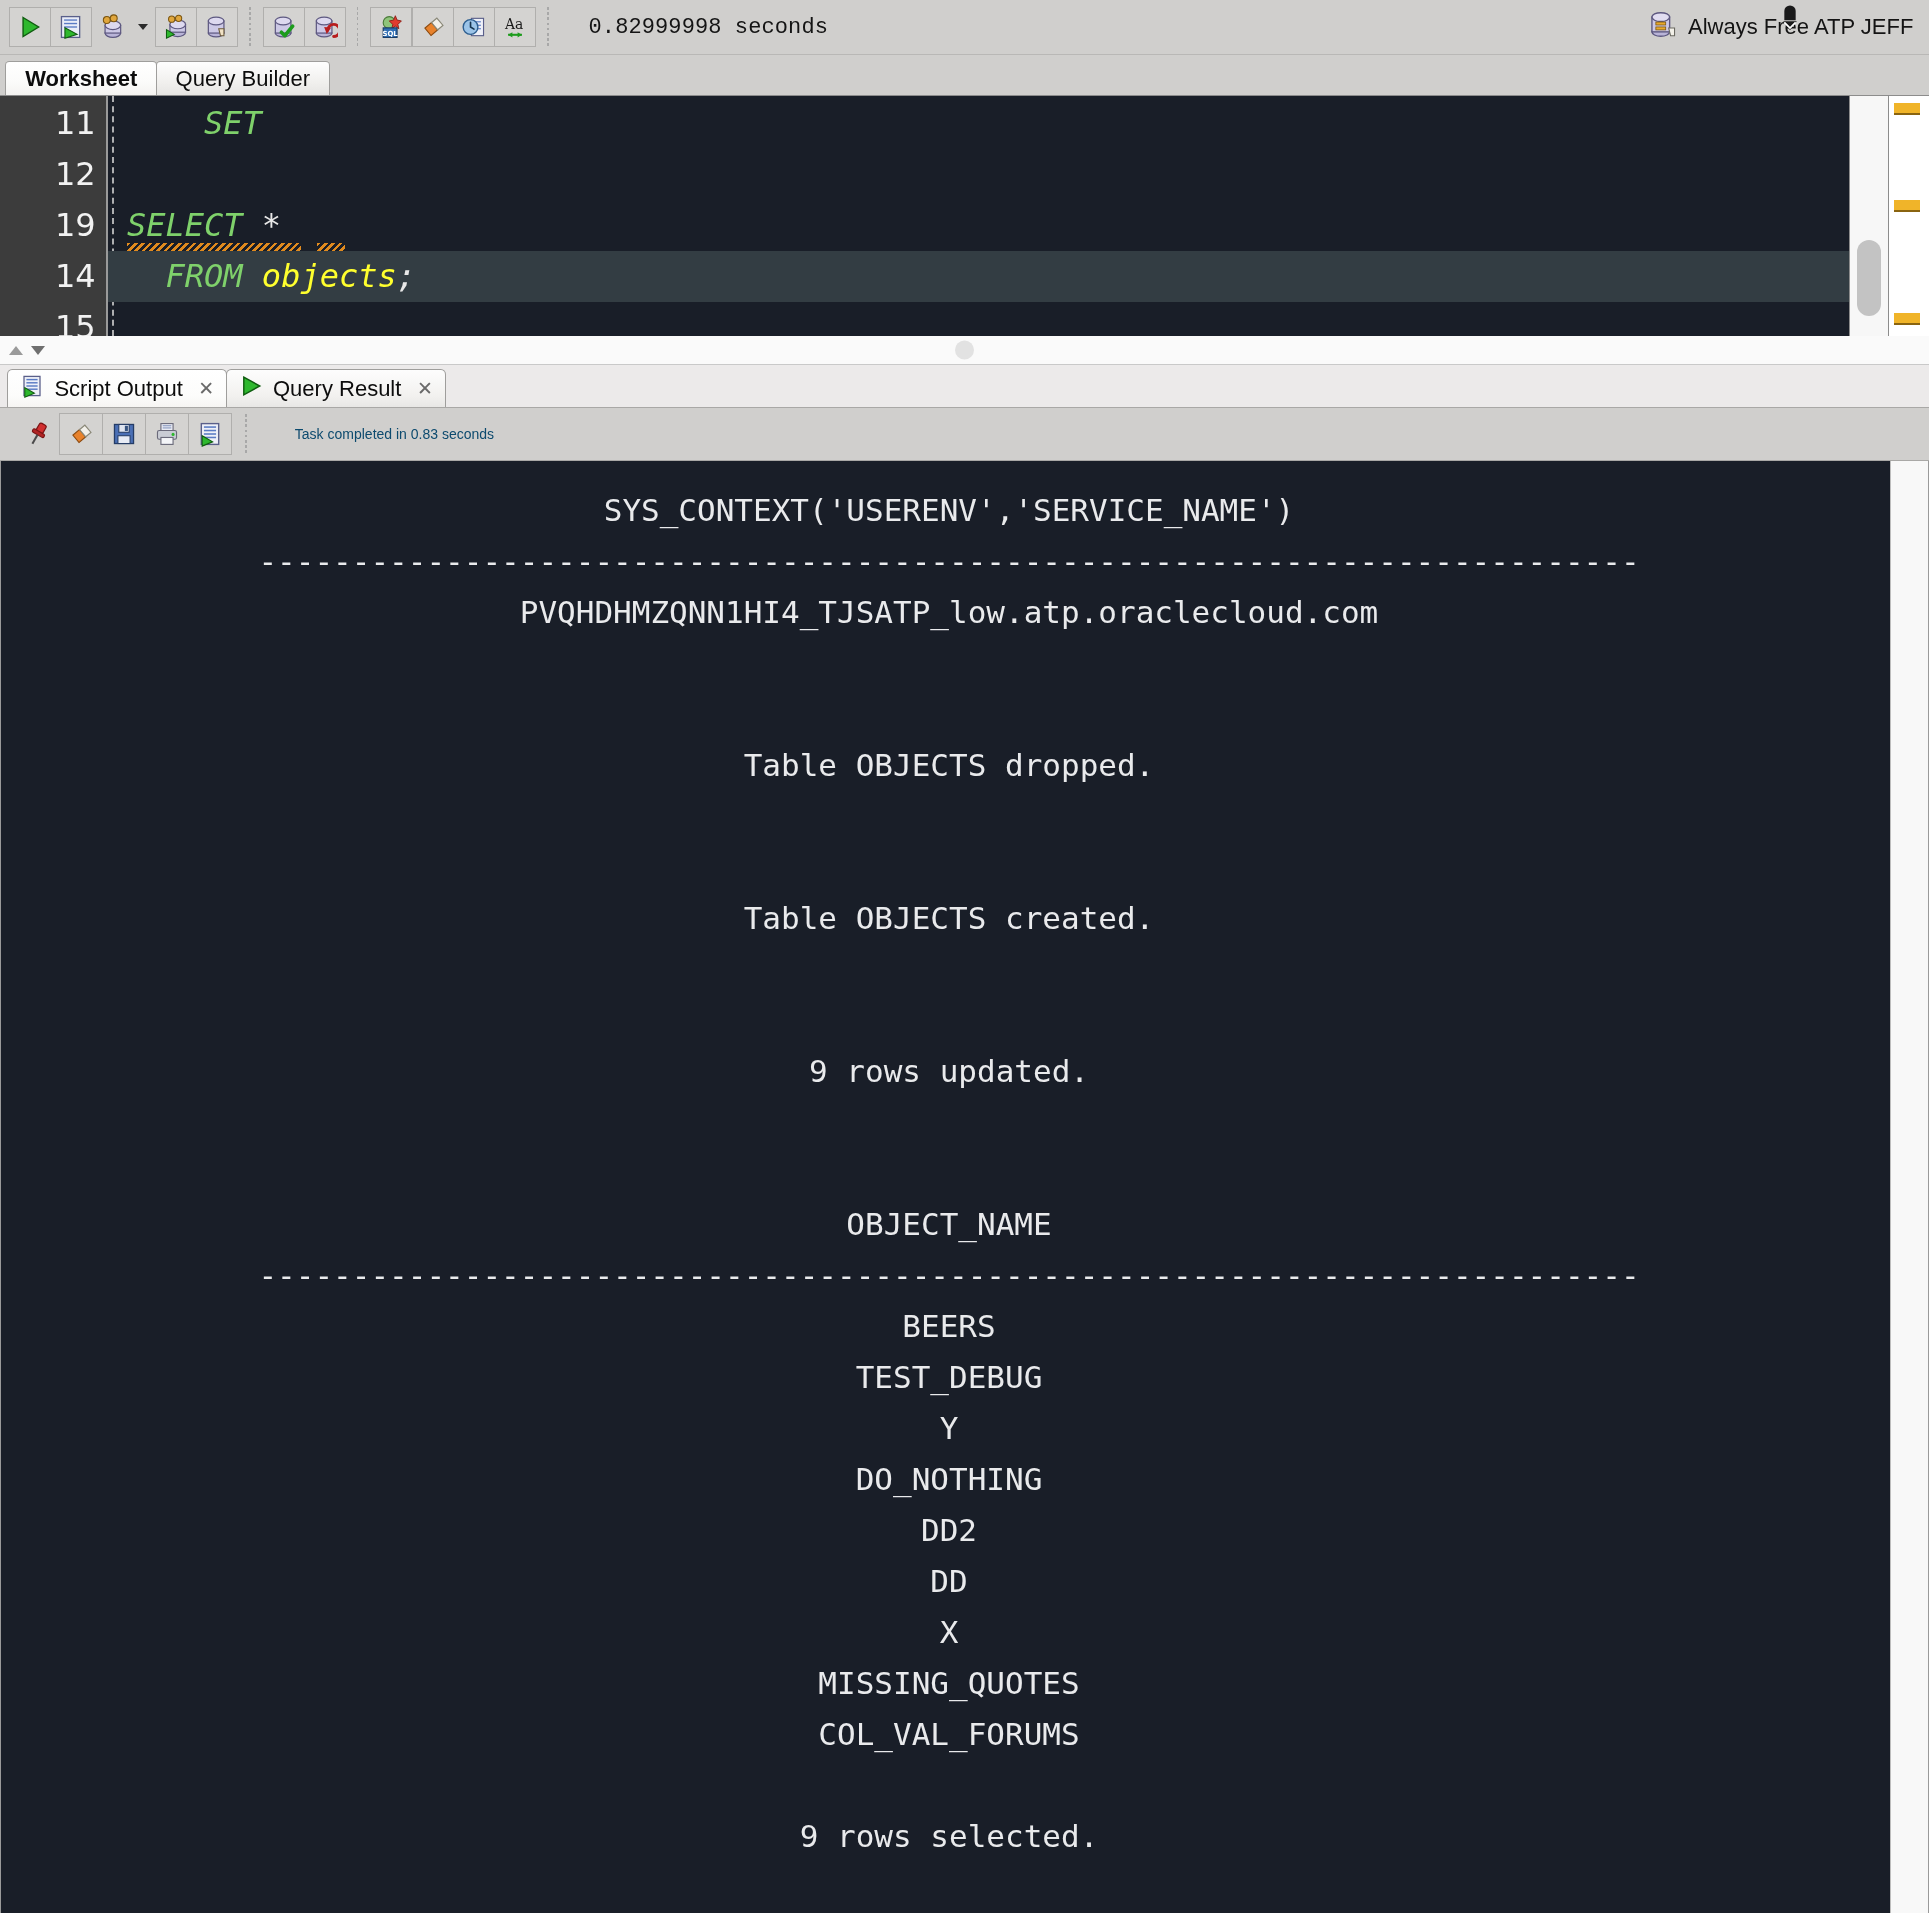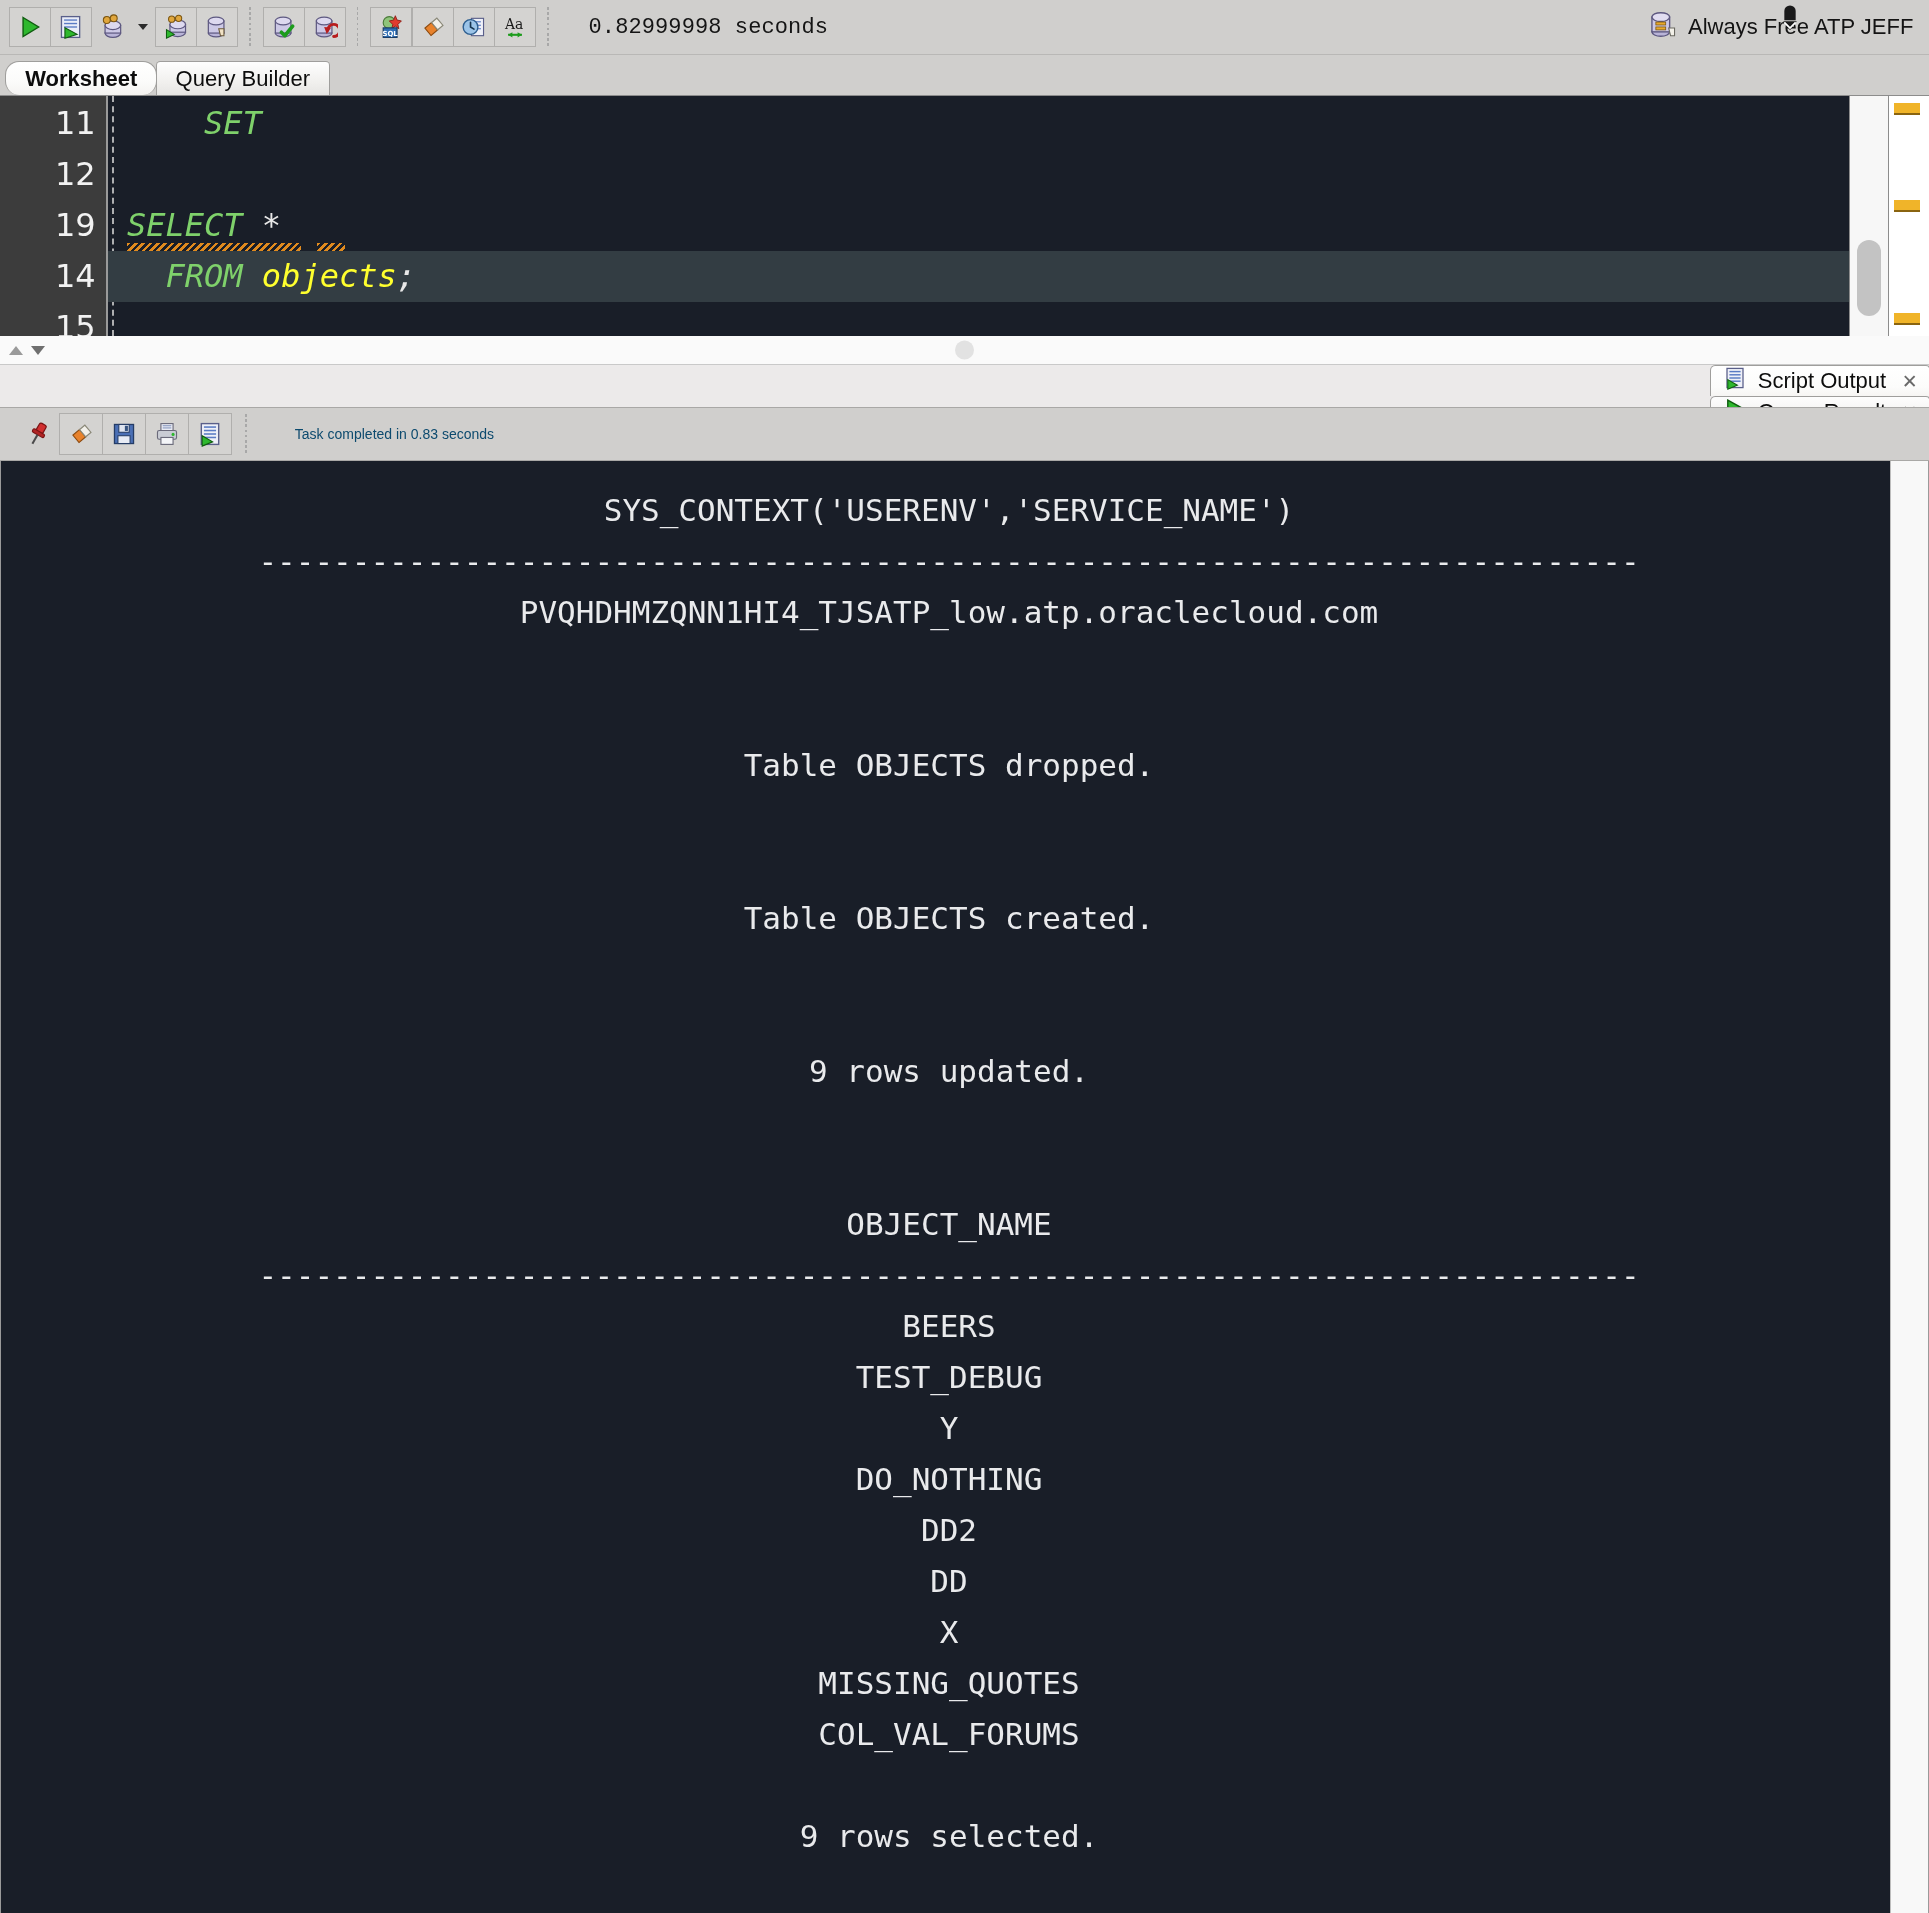--- a/index.html
+++ b/index.html
@@ -44,21 +44,21 @@
     padding-left:5.2px;position:relative;
   }
   .wtab{
     height:33px;display:flex;align-items:center;padding:0 19px;font-size:22px;color:#0d0d0d;
     border:0.9px solid #9f9e9c;border-bottom:none;
     border-radius:4.3px 4.3px 0 0;margin-right:-1.7px;
     background:linear-gradient(to bottom,#fefefe 0%,#f1f0ee 60%,#e6e5e3 100%);
   }
   .wtab.active{
     background:linear-gradient(to bottom,#ffffff 0%,#fbfbfa 60%,#f4f3f1 100%);
-    z-index:3;font-weight:bold;border-radius:14px;
+    z-index:3;font-weight:bold;
   }
 
   
   .editorwrap{
     height:240px;min-height:240px;display:flex;background:#191e28;position:relative;
     border-top:0.9px solid #8c8c8c;
   }
   .gutter{
     width:108px;min-width:108px;background:#3c3c3c;color:#f2f2f2;
     font-family:"DejaVu Sans",sans-serif;font-size:32px;line-height:51px;
@@ -103,21 +103,21 @@
     height:28px;min-height:28px;background:#fafafa;position:relative;border-bottom:0.9px solid #c9c9c9;
     display:flex;align-items:center;
   }
   .split-arrows{display:flex;gap:8.7px;padding-left:8.7px;align-items:center;}
   .tri-up{width:0;height:0;border-left:7.8px solid transparent;border-right:7.8px solid transparent;border-bottom:9.6px solid #9a9a9a;}
   .tri-down{width:0;height:0;border-left:7.8px solid transparent;border-right:7.8px solid transparent;border-top:9.6px solid #6f6f6f;}
   .split-dot{position:absolute;left:955px;top:50%;transform:translateY(-50%);width:19px;height:19px;border-radius:50%;background:#e2e2e2;}
 
   
   .otabs{
-    height:42px;min-height:42px;background:#eceaea;display:flex;align-items:flex-end;padding-left:7px;flex-direction:column;
+    height:42px;min-height:42px;background:#eceaea;display:flex;align-items:flex-end;padding-left:7px;
   }
   .otab{
     height:37px;display:flex;align-items:center;gap:10.4px;padding:0 12px 0 12px;font-size:22px;color:#0d0d0d;
     border:0.9px solid #9f9e9c;border-bottom:none;border-radius:5.2px 5.2px 0 0;margin-right:-1.7px;
     background:linear-gradient(to bottom,#fdfdfd 0%,#f2f1ef 70%,#e8e7e5 100%);
   }
   .otab.active{background:linear-gradient(to bottom,#ffffff 0%,#fcfcfb 70%,#f6f5f3 100%);z-index:3;}
   .otab .xclose{font-size:19px;color:#6a6a6a;margin-left:5.2px;}
 
   

